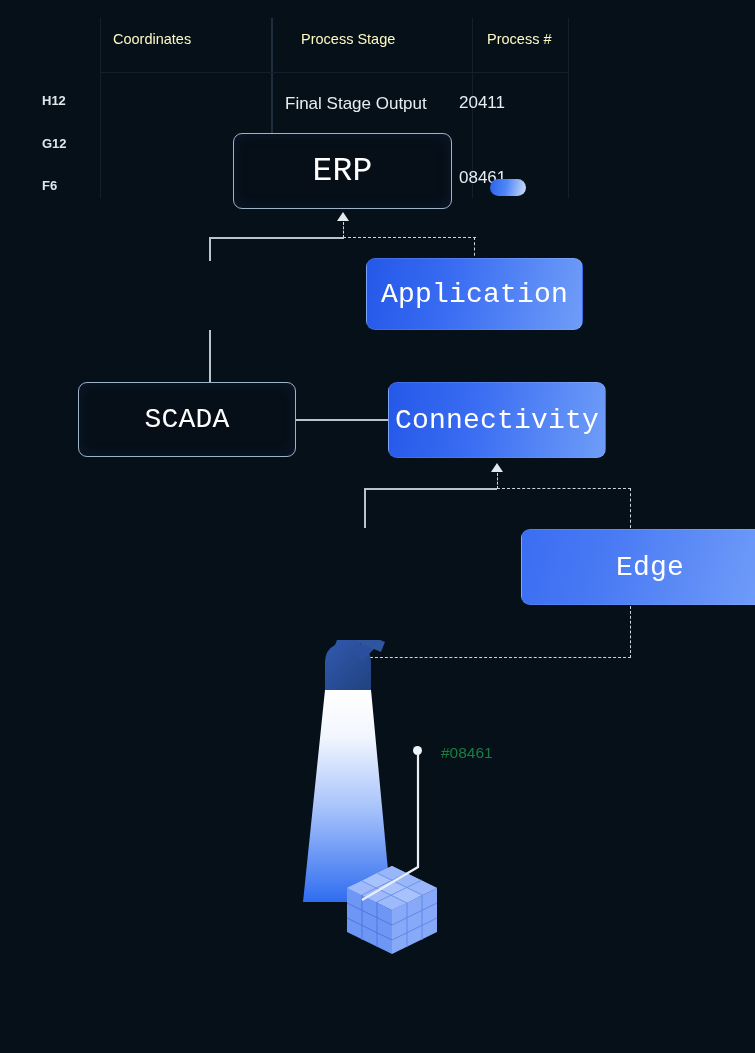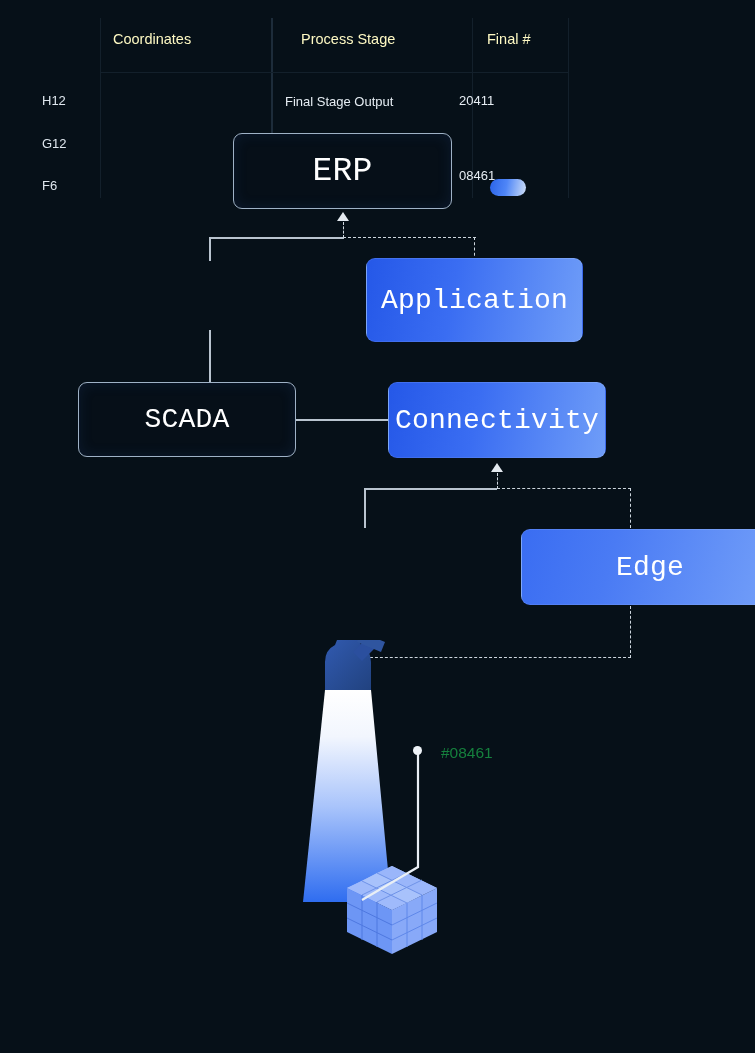--- a/index.html
+++ b/index.html
@@ -16,22 +16,22 @@
   
   .tbl-line{position:absolute;background:#13202b;}
   .tbl-vline{width:1px;}
   .tbl-hline{height:1px;}
   .tbl-vline.strong{background:#1d2c3a;width:2px;}
   .tbl-txt{
     position:absolute;color:#e8eef4;white-space:nowrap;
     font-family:"Liberation Sans", sans-serif;
   }
   .tbl-head{font-size:14.5px;color:#fef9c3;}
-  .tbl-rowlabel{font-size:13px;color:#dfe7ee;}
-  .tbl-cell{font-size:13px;color:#e6edf3;}
+  .tbl-rowlabel{font-size:13px;color:#dfe7ee;font-weight:bold;}
+  .tbl-cell{font-size:17px;color:#e6edf3;}
 
   
   .toggle{
     position:absolute;width:36px;height:17px;border-radius:9px;
     background:linear-gradient(100deg,#2a63e8 0%,#4f86f7 45%,#cfdff7 100%);
   }
 
   
   .node{
     position:absolute;border-radius:9px;
@@ -85,21 +85,21 @@
   <div>
     <div class="tbl-line tbl-vline" style="left:100px;top:18px;height:180px;"></div>
     <div class="tbl-line tbl-vline strong" style="left:271px;top:18px;height:117px;"></div>
     <div class="tbl-line tbl-vline" style="left:271px;top:135px;height:63px;"></div>
     <div class="tbl-line tbl-vline" style="left:472px;top:18px;height:180px;"></div>
     <div class="tbl-line tbl-vline" style="left:568px;top:18px;height:180px;"></div>
     <div class="tbl-line tbl-hline" style="left:100px;top:72px;width:468px;"></div>
 
     <div class="tbl-txt tbl-head" style="left:113px;top:31px;">Coordinates</div>
     <div class="tbl-txt tbl-head" style="left:301px;top:31px;">Process Stage</div>
-    <div class="tbl-txt tbl-head" style="left:487px;top:31px;">Final #</div>
+    <div class="tbl-txt tbl-head" style="left:487px;top:31px;">Process #</div>
 
     <div class="tbl-txt tbl-rowlabel" style="left:42px;top:93px;">H12</div>
     <div class="tbl-txt tbl-rowlabel" style="left:42px;top:136px;">G12</div>
     <div class="tbl-txt tbl-rowlabel" style="left:42px;top:178px;">F6</div>
 
     <div class="tbl-txt tbl-cell" style="left:285px;top:94px;">Final Stage Output</div>
     <div class="tbl-txt tbl-cell" style="left:459px;top:93px;">20411</div>
     <div class="tbl-txt tbl-cell" style="left:459px;top:136px;margin-top:32px;">08461</div>
 
     <div class="toggle" style="left:490px;top:179px;"></div>
@@ -129,21 +129,21 @@
 
     <div class="conn dash-v" style="left:630px;top:606px;height:52px;"></div>
     <div class="conn dash-h" style="left:365px;top:657px;width:266px;"></div>
   </div>
 
   <div class="node dark" style="left:233px;top:133px;width:219px;height:76px;font-size:33px;">
     <span>ERP</span>
   </div>
 
 
-  <div class="node blue" style="left:366px;top:258px;width:217px;height:84px;font-size:28px;">
+  <div class="node blue" style="left:366px;top:258px;width:217px;height:72px;font-size:28px;">
     <span>Application</span>
   </div>
 
   <div class="node dark" style="left:78px;top:382px;width:218px;height:75px;font-size:28px;">
     <span>SCADA</span>
   </div>
 
   <div class="node blue" style="left:388px;top:382px;width:218px;height:76px;font-size:28px;">
     <span>Connectivity</span>
   </div>

